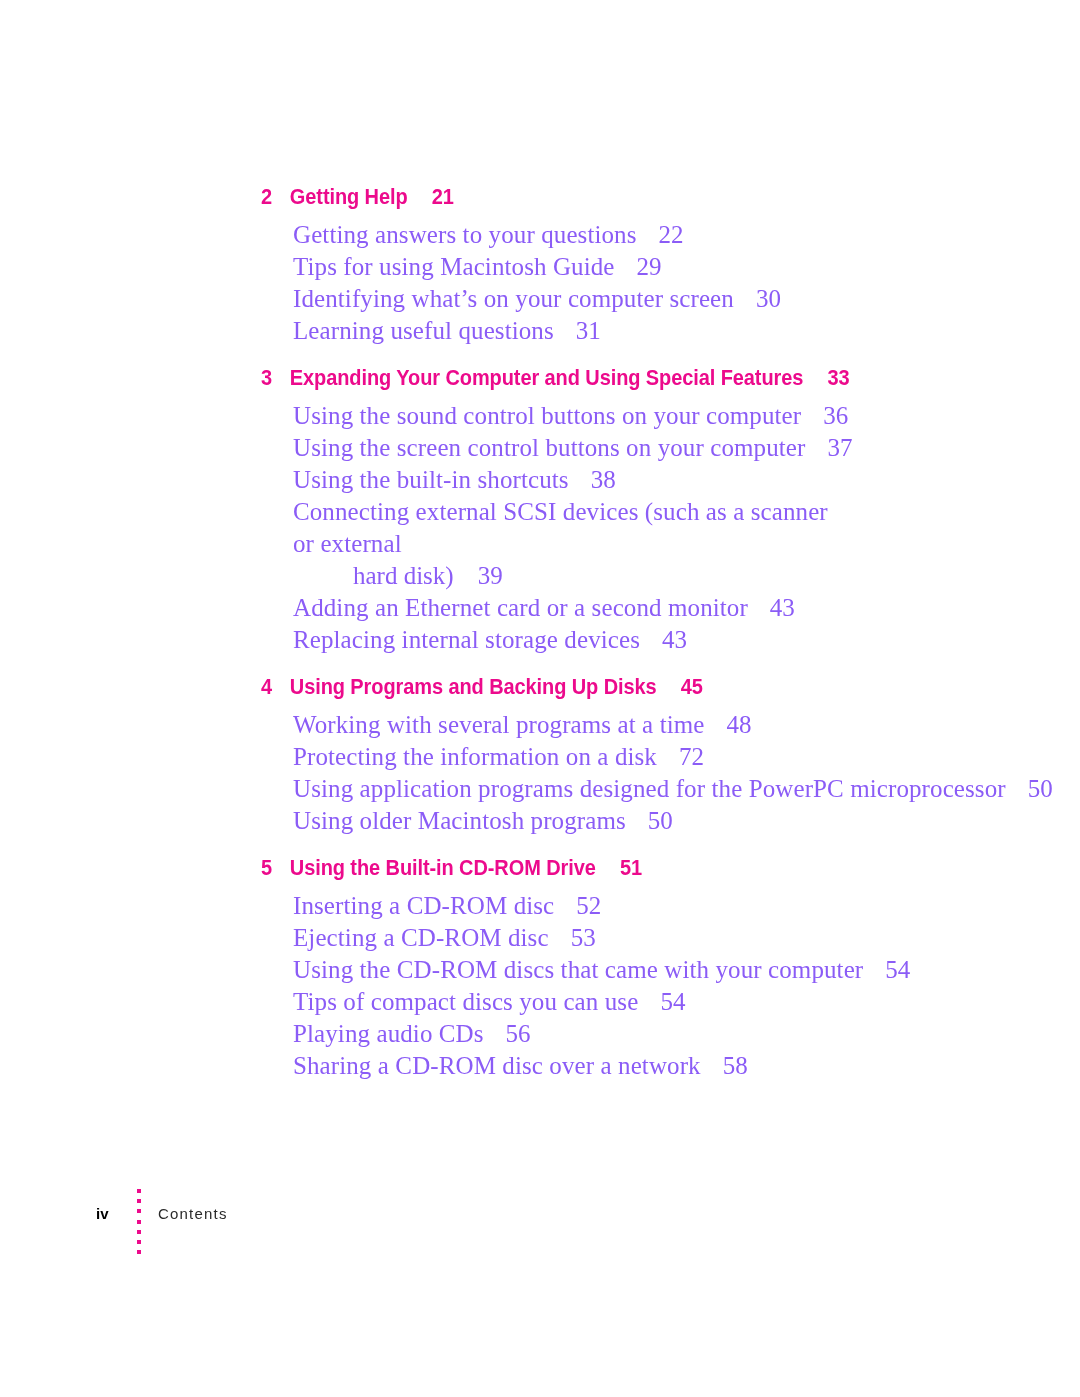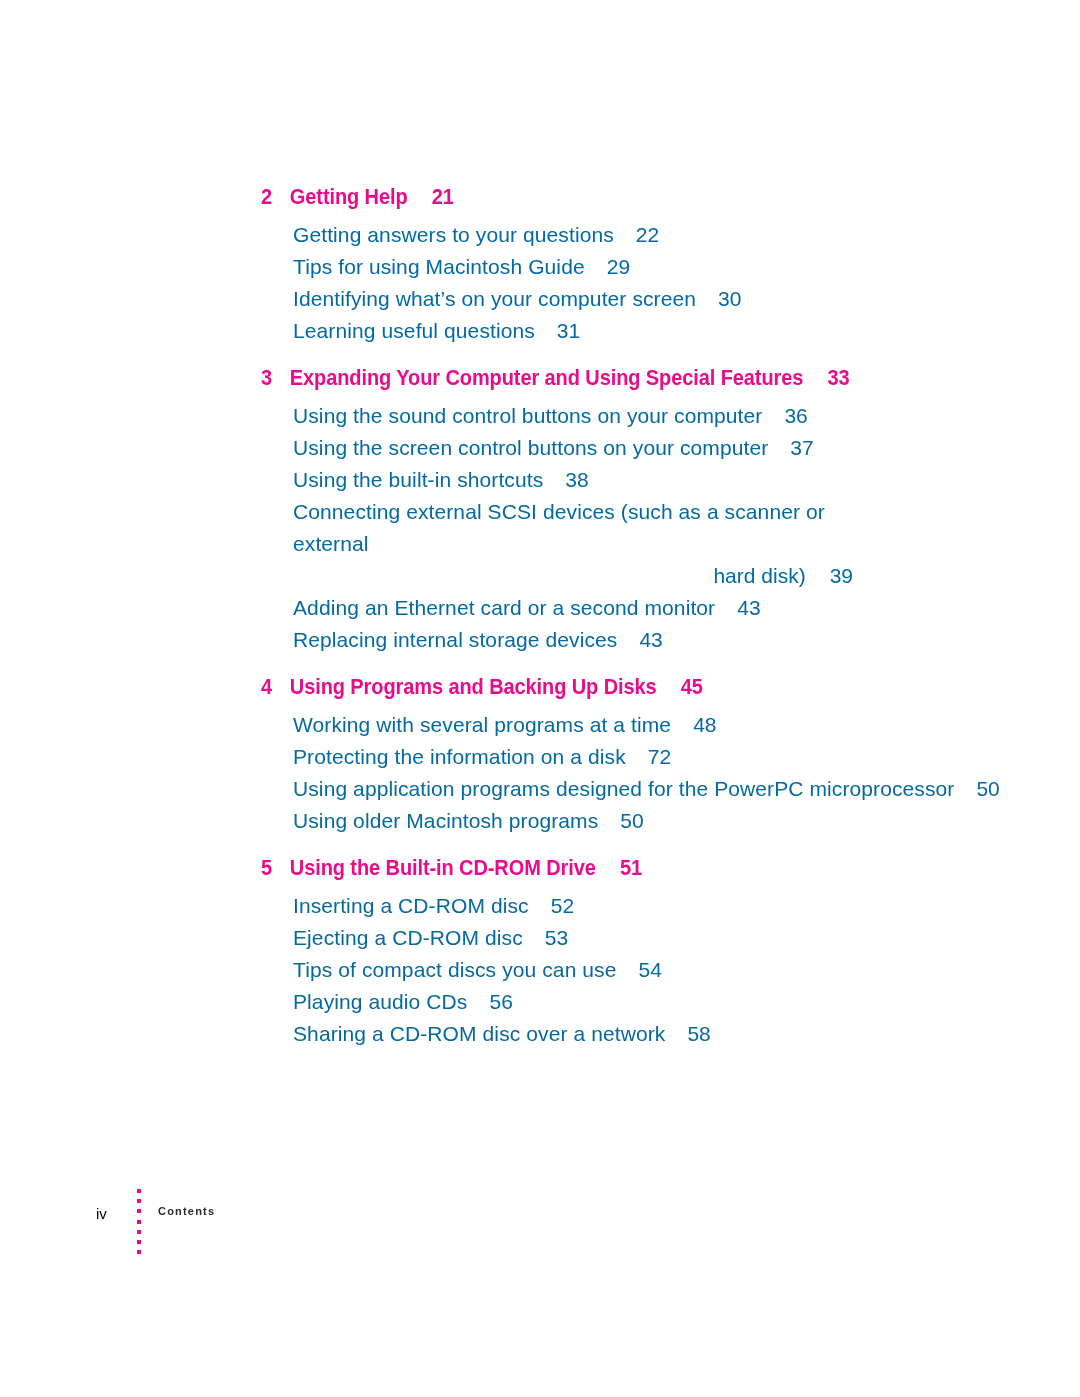--- a/index.html
+++ b/index.html
@@ -58,44 +58,43 @@
     white-space: nowrap;
   }
 
   
   .entries {
     margin: 0;
     padding: 0;
     list-style: none;
   }
   .entry {
-    font-family: Liberation Sans, sans-serif;
-    font-size: 21px;
-    color: #0369a1;
+    font-family: Liberation Serif, serif;
+    font-size: 25px;
+    color: #8b5cf6;
     line-height: 32px;
     white-space: nowrap;
     padding-left: 32px;
     margin-bottom: 0px;
   }
   .entry .entry-text {
     letter-spacing: 0.1px;
   }
   .entry .entry-page {
     display: inline-block;
     margin-left: 22px;
   }
   .entry.wrap {
     white-space: normal;
     width: 560px;
   }
   .entry .cont {
     display: block;
     padding-left: 60px;
     white-space: nowrap;
-    text-align: right;
   }
   .entry .cont .entry-page {
     margin-left: 24px;
   }
 
   
   .chapter + .chapter {
     margin-top: 19px;
   }
 
@@ -103,21 +102,21 @@
   .footer {
     position: absolute;
     left: 96px;
     top: 1186px;
     height: 64px;
     display: flex;
     align-items: flex-start;
   }
   .folio {
     font-family: "Liberation Sans", "DejaVu Sans", sans-serif;
-    font-weight: normal;
+    font-weight: bold;
     font-size: 15px;
     color: #000000;
     line-height: 1;
     margin-top: 20px;
     width: 28px;
     text-align: left;
   }
   .rule-dots {
     width: 12px;
     margin-left: 9px;
@@ -128,27 +127,26 @@
     gap: 6.2px;
   }
   .rule-dots i {
     display: block;
     width: 4px;
     height: 4px;
     background: #EC0A8C;
   }
   .footer-label {
     font-family: "Liberation Sans", "DejaVu Sans", sans-serif;
-    font-size: 11px;
+    font-size: 15px;
     color: #2a2a2a;
     letter-spacing: 1.2px;
     margin-left: 13px;
     margin-top: 20px;
     line-height: 1;
-    font-weight: bold;
   }
 </style>
 </head>
 <body>
 
 <div class="page">
 
   <div class="toc" id="toc-root">
       <div class="chapter">
         <div class="chapter-head" style="color: rgb(236, 10, 140);">
@@ -193,20 +191,21 @@
       </div>
       <div class="chapter">
         <div class="chapter-head" style="color: rgb(236, 10, 140);">
           <span class="chapter-num">5</span>
           <span class="chapter-title">Using the Built-in CD-ROM Drive</span>
           <span class="chapter-page">51</span>
         </div>
         <ul class="entries">
           <li class="entry"><span class="entry-text">Inserting a CD-ROM disc</span><span class="entry-page">52</span></li>
           <li class="entry"><span class="entry-text">Ejecting a CD-ROM disc</span><span class="entry-page">53</span></li>
+          <li class="entry"><span class="entry-text">Using the CD-ROM discs that came with your computer</span><span class="entry-page">54</span></li>
           <li class="entry"><span class="entry-text">Tips of compact discs you can use</span><span class="entry-page">54</span></li>
           <li class="entry"><span class="entry-text">Playing audio CDs</span><span class="entry-page">56</span></li>
           <li class="entry"><span class="entry-text">Sharing a CD-ROM disc over a network</span><span class="entry-page">58</span></li>
         </ul>
       </div>
     </div>
 
   <div class="footer">
     <div class="folio">iv</div>
     <div class="rule-dots">

